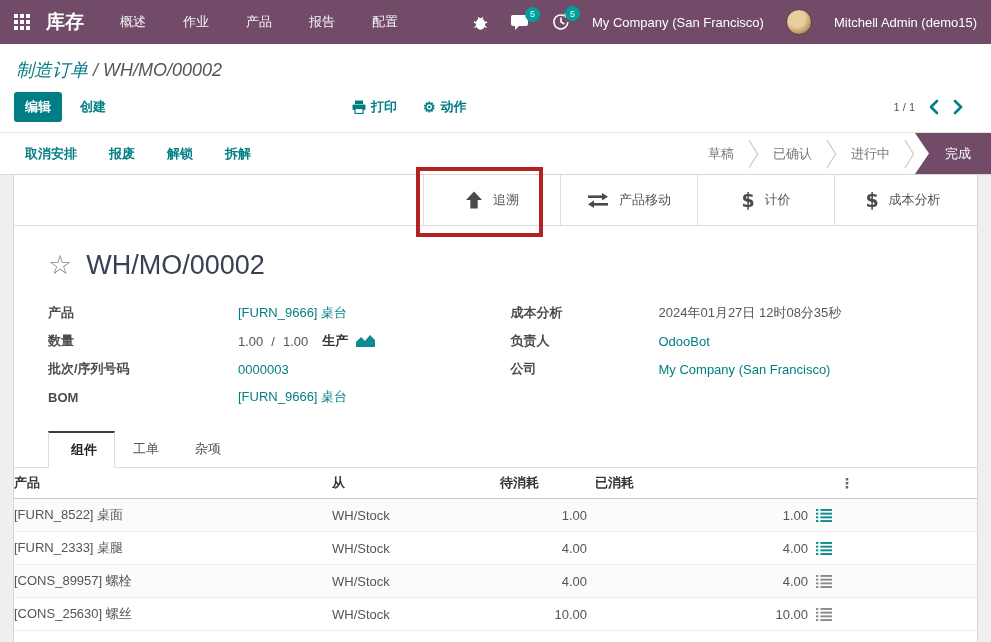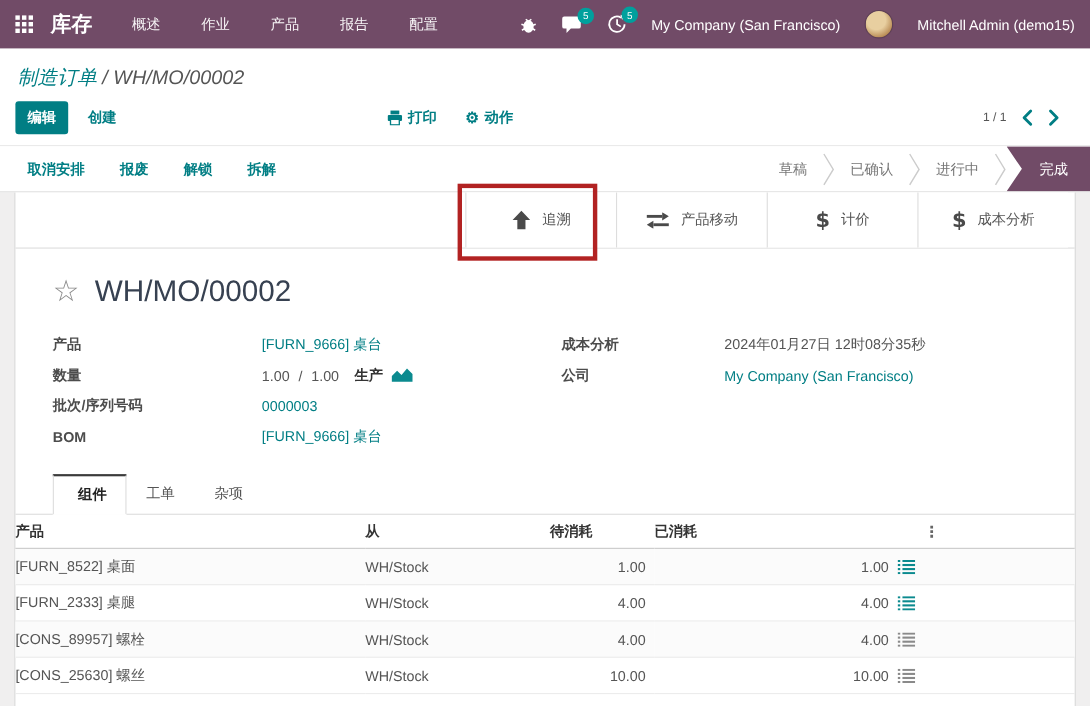--- a/index.html
+++ b/index.html
@@ -309,20 +309,24 @@
         </div>
         <div class="frow">
           <span class="flabel">BOM</span>
           <span class="fval link">[FURN_9666] 桌台</span>
         </div>
       </div>
       <div class="fgroup fgroup-right">
         <div class="frow">
           <span class="flabel">成本分析</span>
           <span class="fval">2024年01月27日 12时08分35秒</span>
+        </div>
+        <div class="frow">
+          <span class="flabel">负责人</span>
+          <span class="fval link">OdooBot</span>
         </div>
         <div class="frow">
           <span class="flabel">公司</span>
           <span class="fval link">My Company (San Francisco)</span>
         </div>
       </div>
     </div>
 
     <div class="notebook">
       <div class="tabs">

